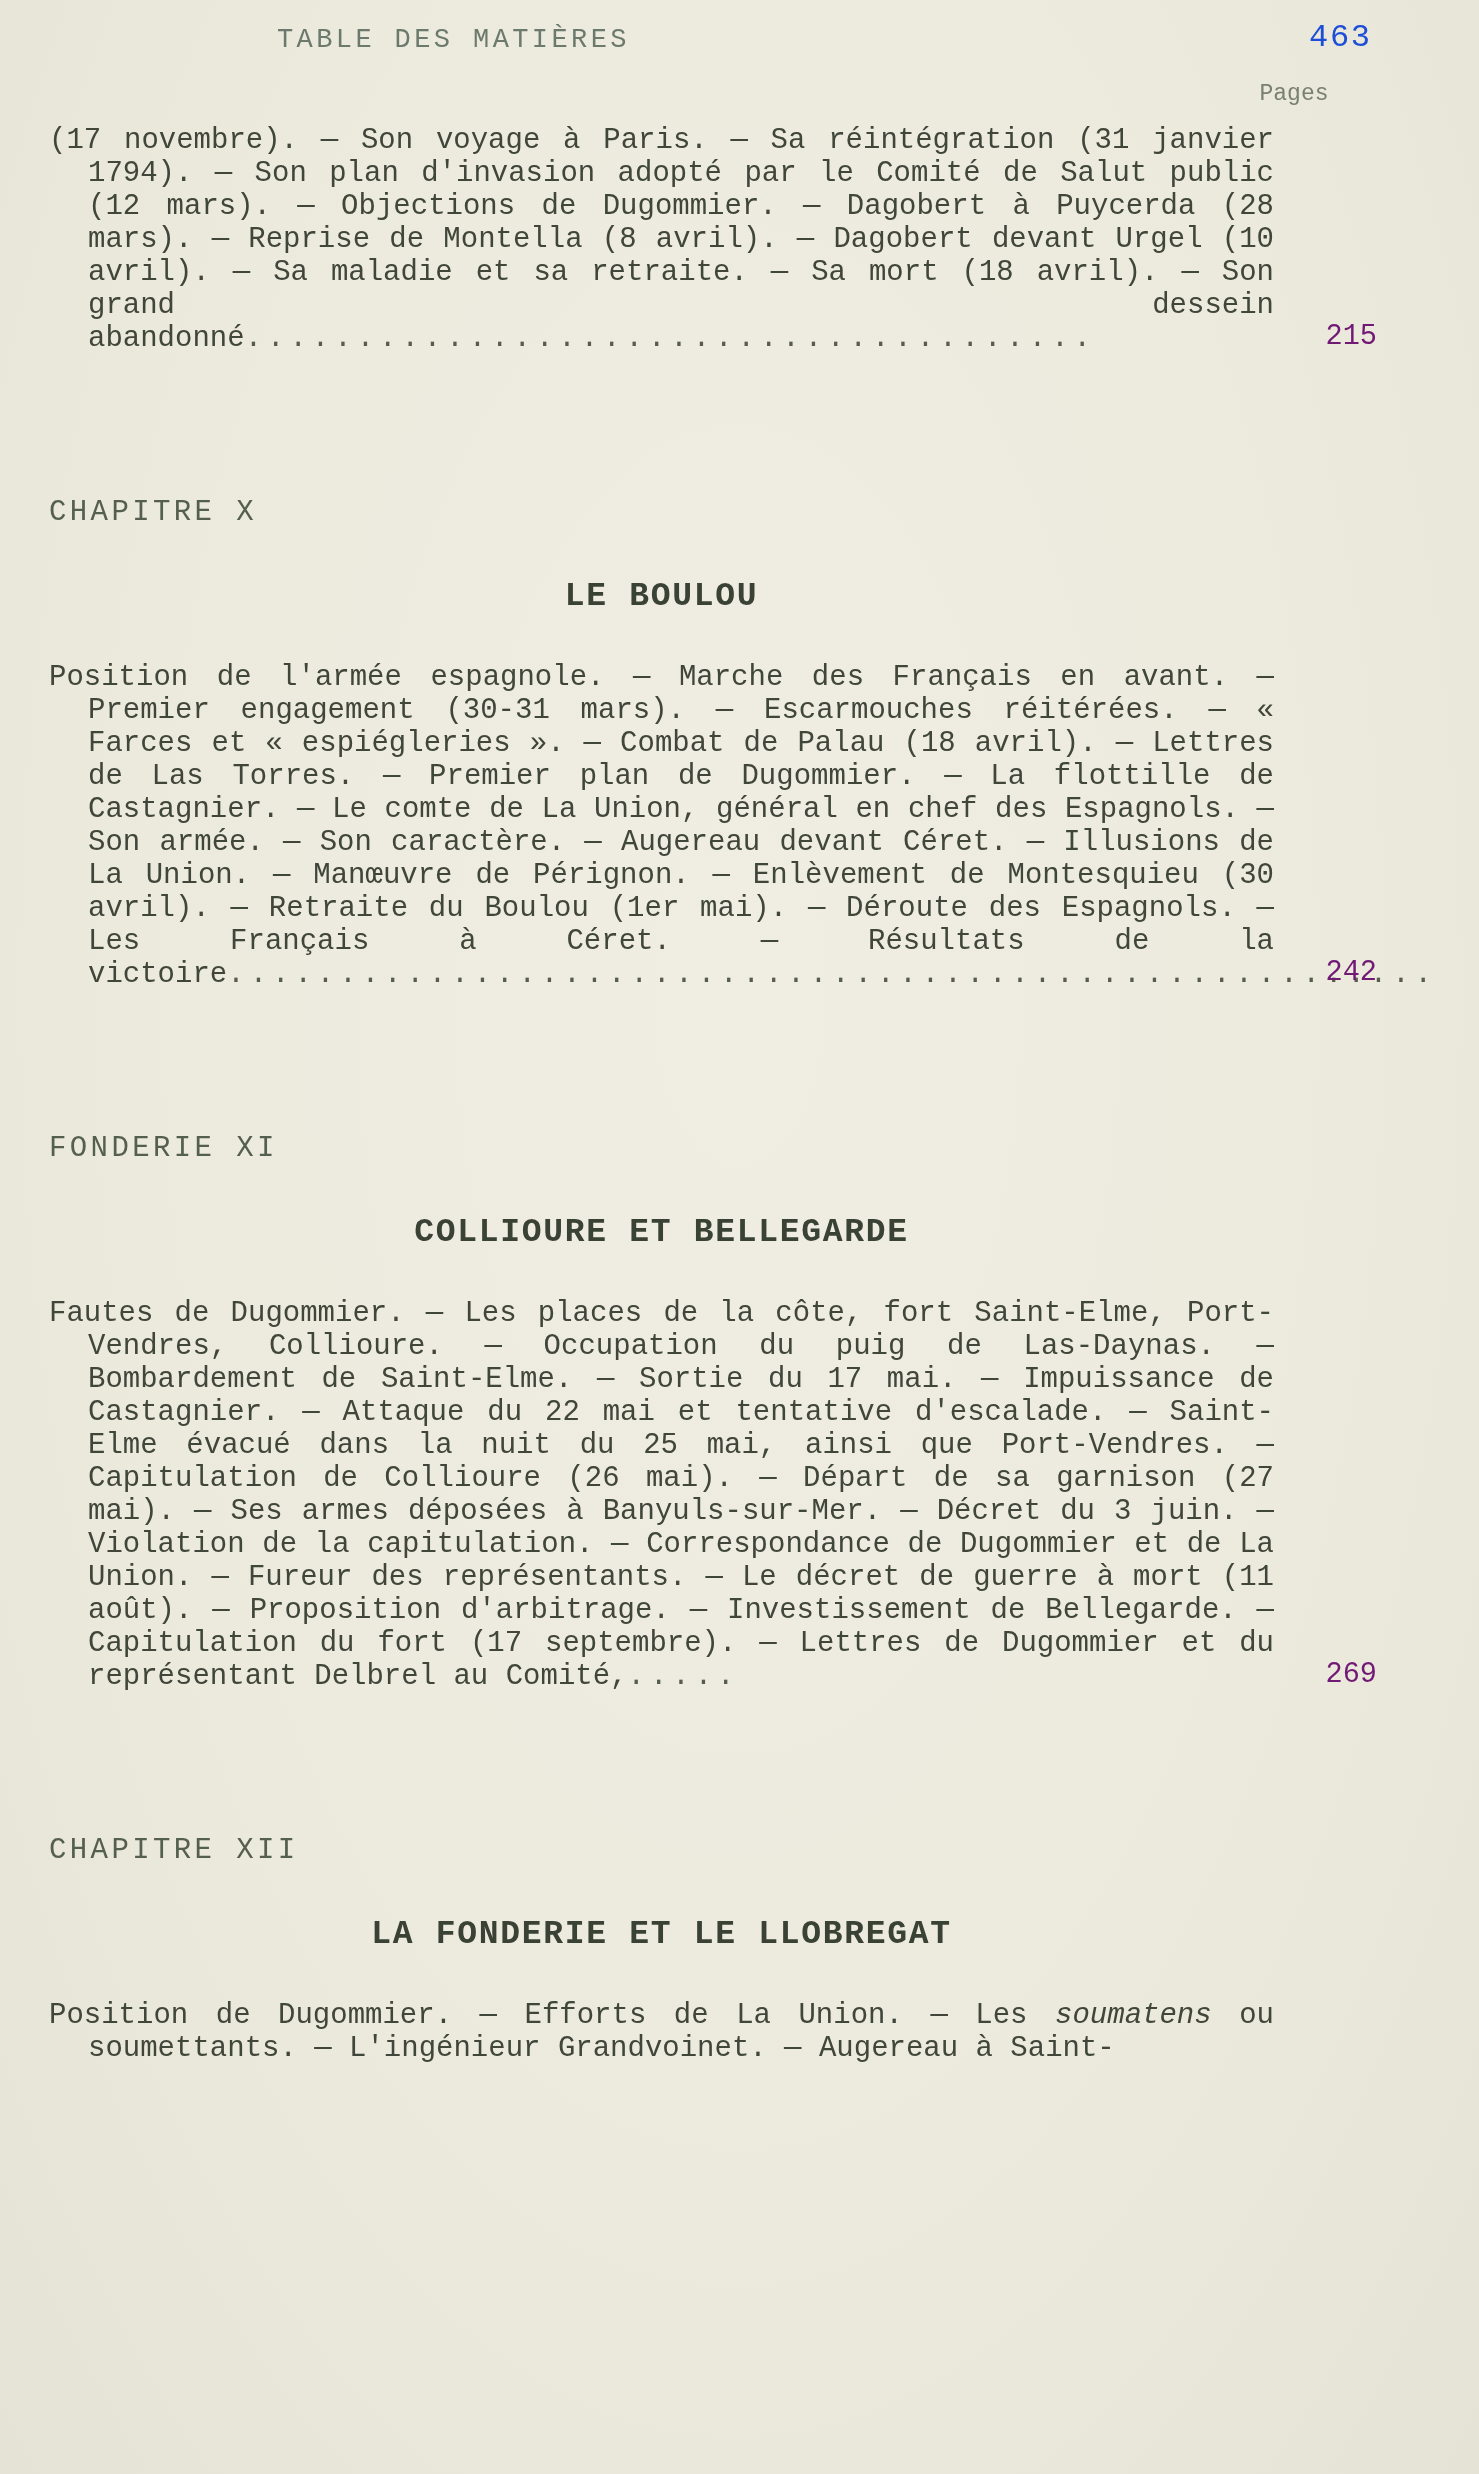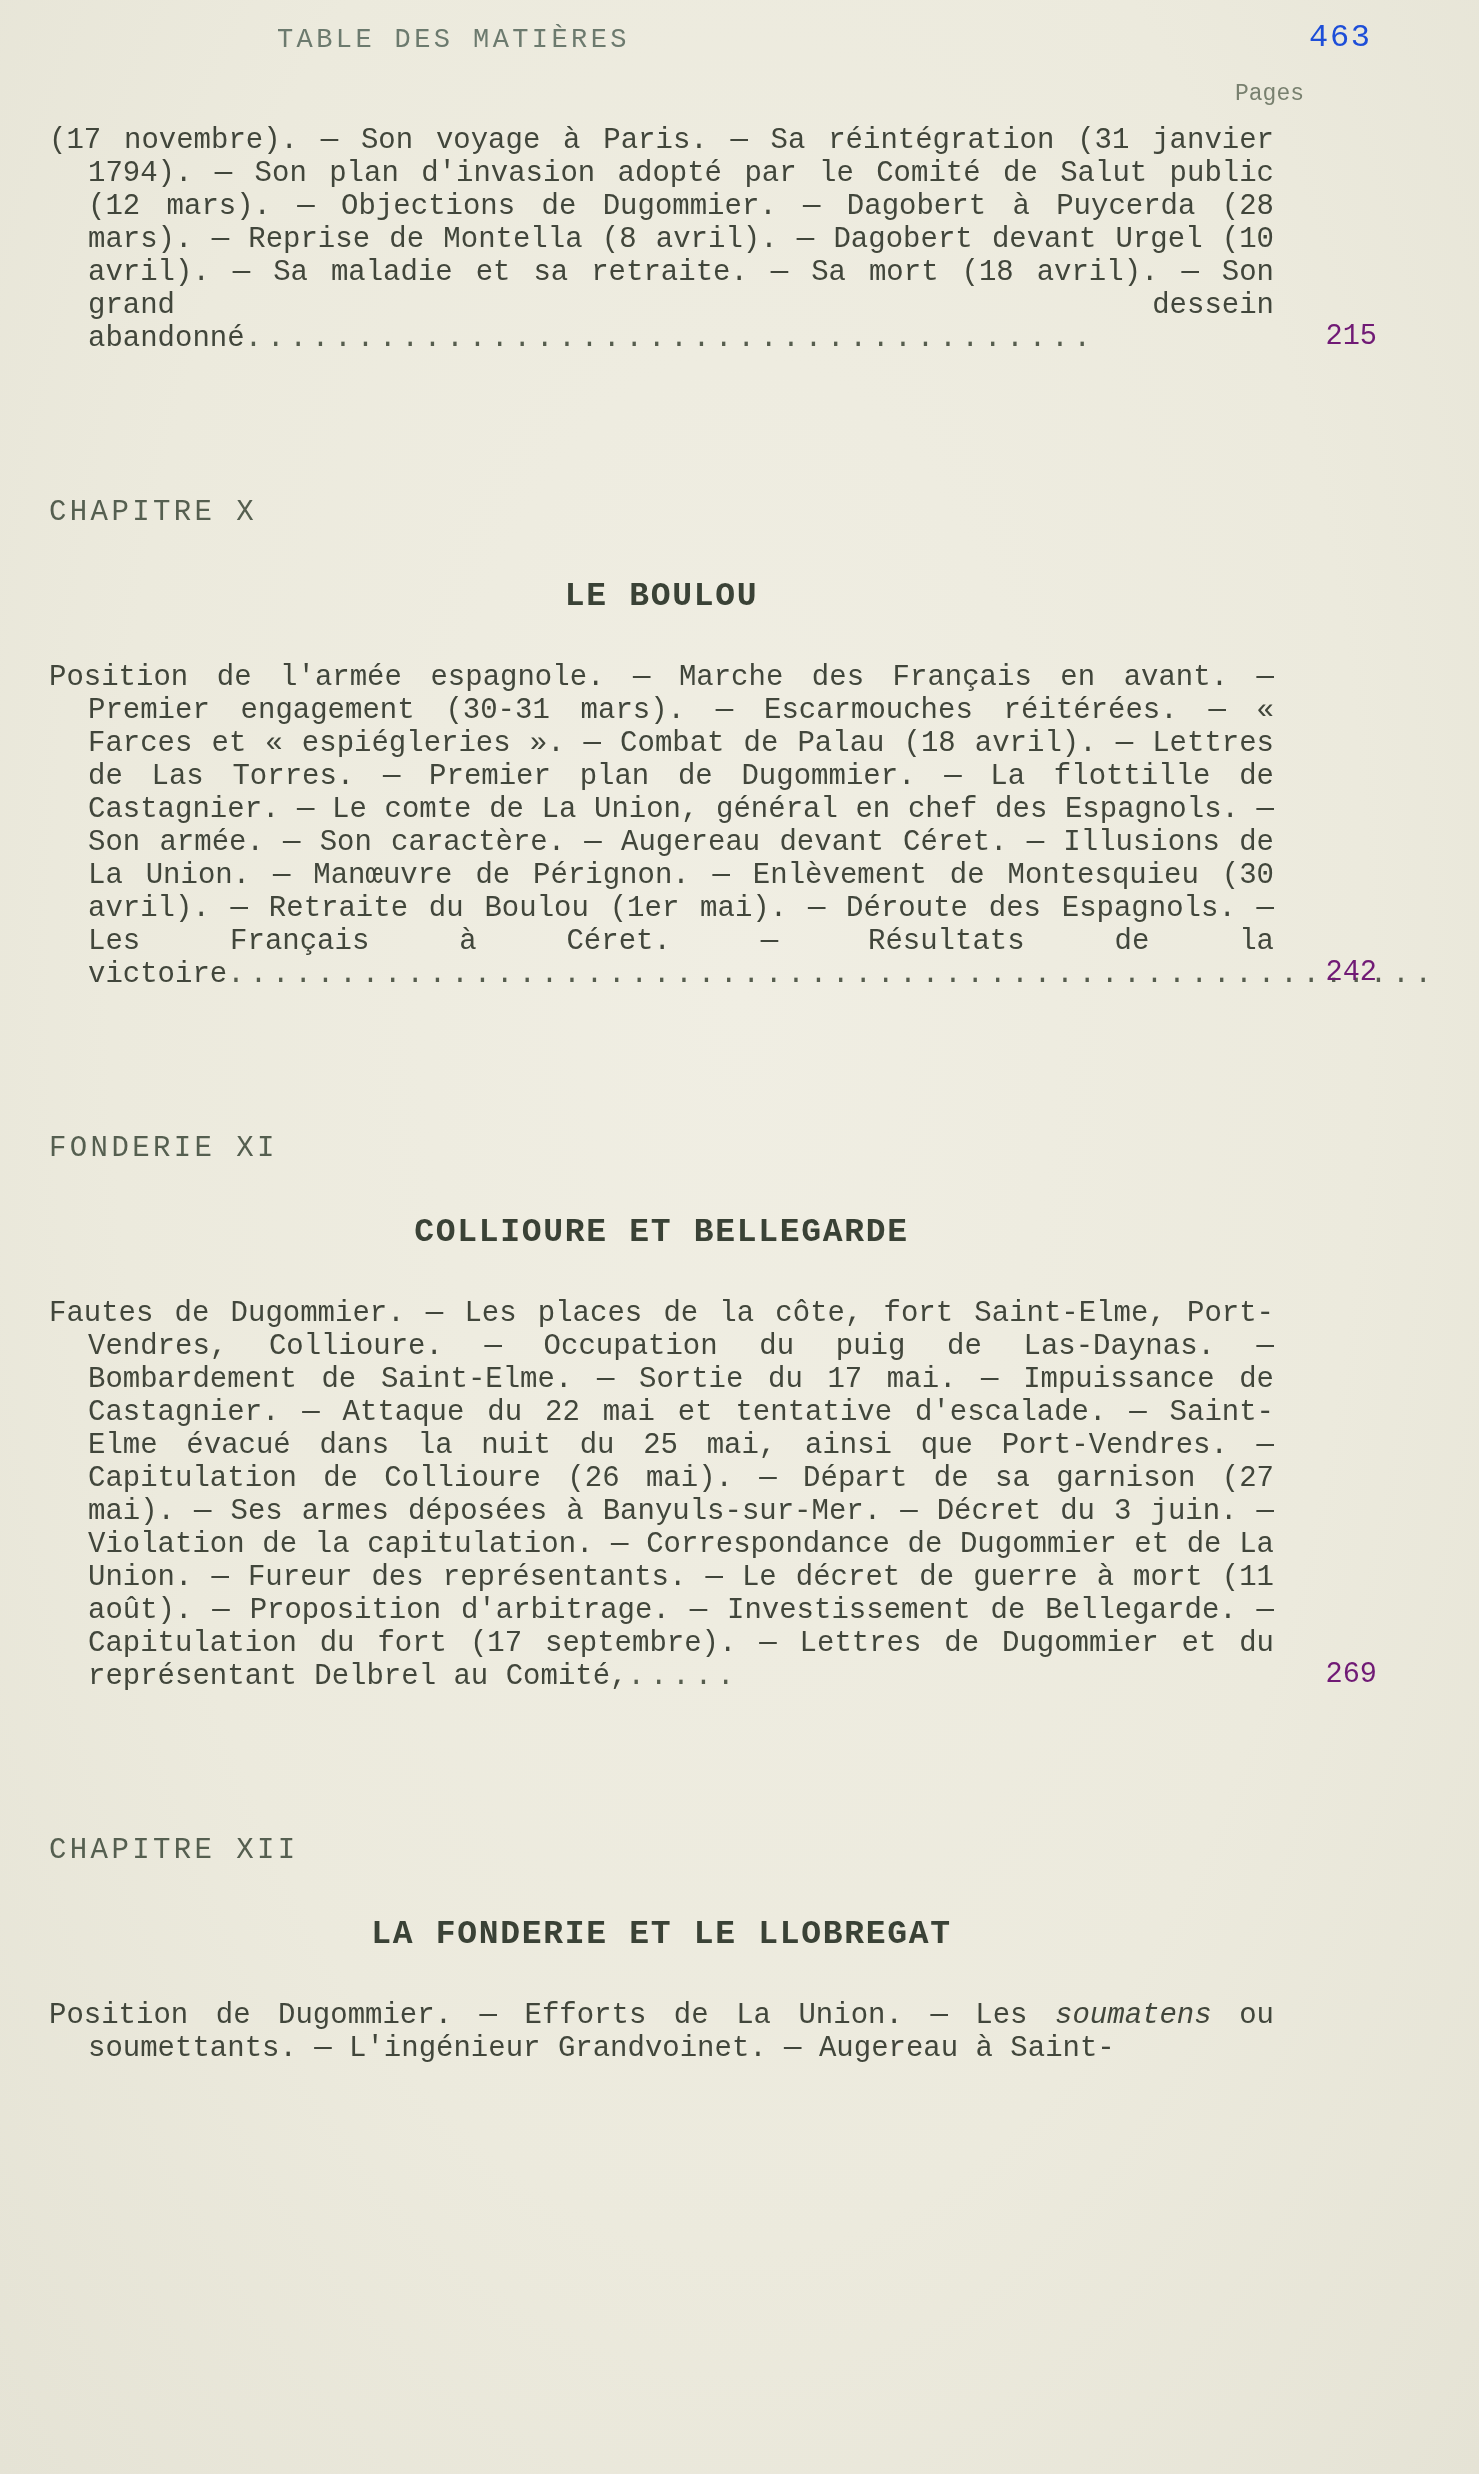--- a/index.html
+++ b/index.html
@@ -36,21 +36,21 @@
     top: 18.5px;
     font-size: 32px;
     letter-spacing: 1.7px;
     color: #1d4ed8;
   }
   .pages-label {
     position: absolute;
     top: 81px;
     left: 1235px;
     width: 118px;
-    text-align: left;
+    text-align: center;
     font-size: 23px;
     color: #78806f;
   }
   main {
     position: absolute;
     top: 124px;
     left: 49px;
     width: 1225px;
   }
   .entry {

